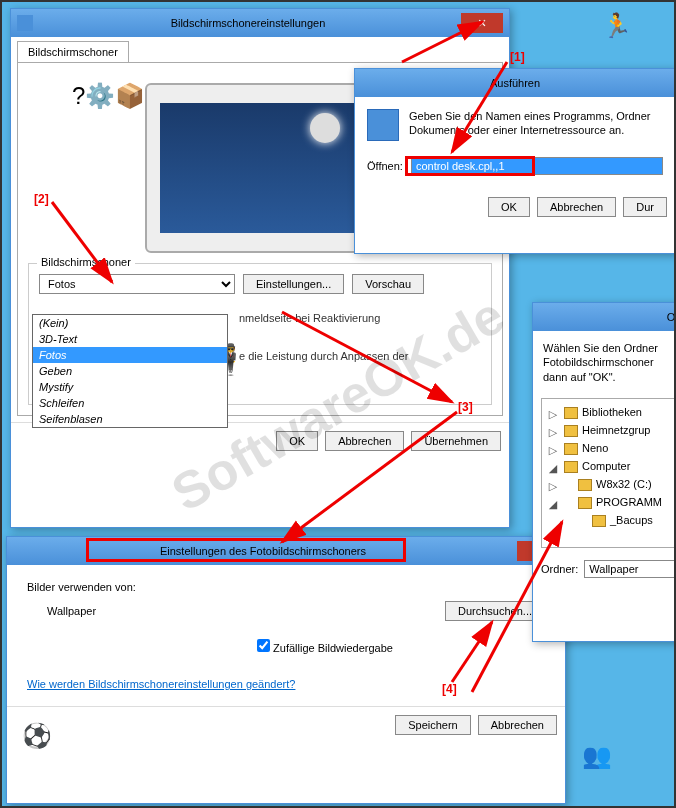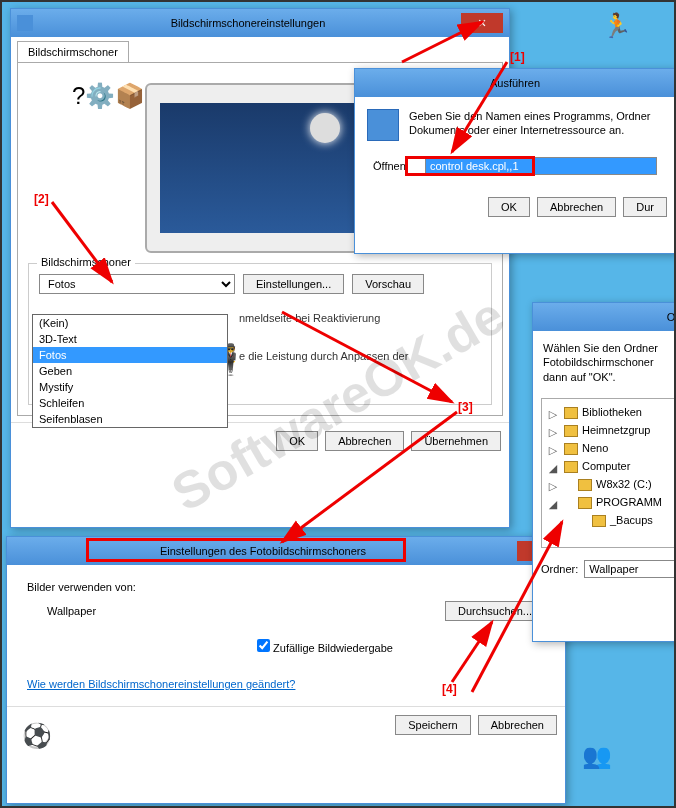--- a/index.html
+++ b/index.html
@@ -18,21 +18,21 @@
 .groupbox .legend { position: absolute; top: -8px; left: 8px; background: #fff; padding: 0 4px; }
 
 select, input[type=text] { border: 1px solid #888; padding: 2px 4px; background: #fff; font-size: 11px; }
 .btn { border: 1px solid #888; background: #f0f0f0; padding: 3px 12px; cursor: pointer; font-size: 11px; }
 .btnrow { text-align: right; padding: 8px; border-top: 1px solid #ddd; }
 .btnrow .btn { margin-left: 4px; }
 
 .link { color: #0066cc; text-decoration: underline; cursor: pointer; }
 
 .dropdown-open { position: absolute; border: 1px solid #666; background: #fff; z-index: 50; width: 196px; }
-.dropdown-open div { padding: 2px 6px; cursor: pointer; }
+.dropdown-open div { padding: 2px 6px; cursor: pointer; font-style: italic; }
 .dropdown-open .sel { background: #3399ff; color: #fff; }
 
 .redbox { border: 3px solid #e00; position: absolute; pointer-events: none; }
 .redlabel { position: absolute; color: #e00; font-weight: bold; font-size: 12px; pointer-events: none; }
 
 .preview { width: 230px; height: 170px; border: 2px solid #aaa; border-radius: 6px; margin: 10px auto; background: #eee; display: flex; align-items: center; justify-content: center; }
 .preview-inner { width: 200px; height: 130px; background: linear-gradient(#1a3a6a,#2a5a9a); position: relative; overflow: hidden; }
 .preview-inner::after { content:''; position:absolute; right:20px; top:10px; width:30px; height:30px; border-radius:50%; background:#ddd; box-shadow:0 0 10px #fff; }
 
 .tree { font-size: 11px; line-height: 18px; }
@@ -95,21 +95,21 @@
 <div class="window" style="left:352px; top:66px; width:322px; height:186px;">
   <div class="titlebar">
     <span style="flex:1;"></span>
     <span>Ausführen</span>
     <span style="flex:1;"></span>
   </div>
   <div style="padding:12px; display:flex; gap:10px;">
     <div style="width:32px;height:32px;background:#4a90d9;border:1px solid #2a6ab9;flex-shrink:0;"></div>
     <div style="line-height:1.3;">Geben Sie den Namen eines Programms, Ordner Dokuments oder einer Internetressource an.</div>
   </div>
-  <div style="padding:4px 18px; display:flex; align-items:center; gap:16px;">
+  <div style="padding:4px 12px; display:flex; align-items:center; gap:8px;">
     <span>Öffnen:</span>
     <input type="text" style="flex: 1 1 0%; background: rgb(51, 153, 255); color: rgb(255, 255, 255);" value="control desk.cpl,,1">
   </div>
   <div class="btnrow" style="border:none; padding-top:18px;margin-left:24px;">
     <button class="btn">OK</button>
     <button class="btn">Abbrechen</button>
     <button class="btn">Dur</button>
   </div>
 </div>
 

